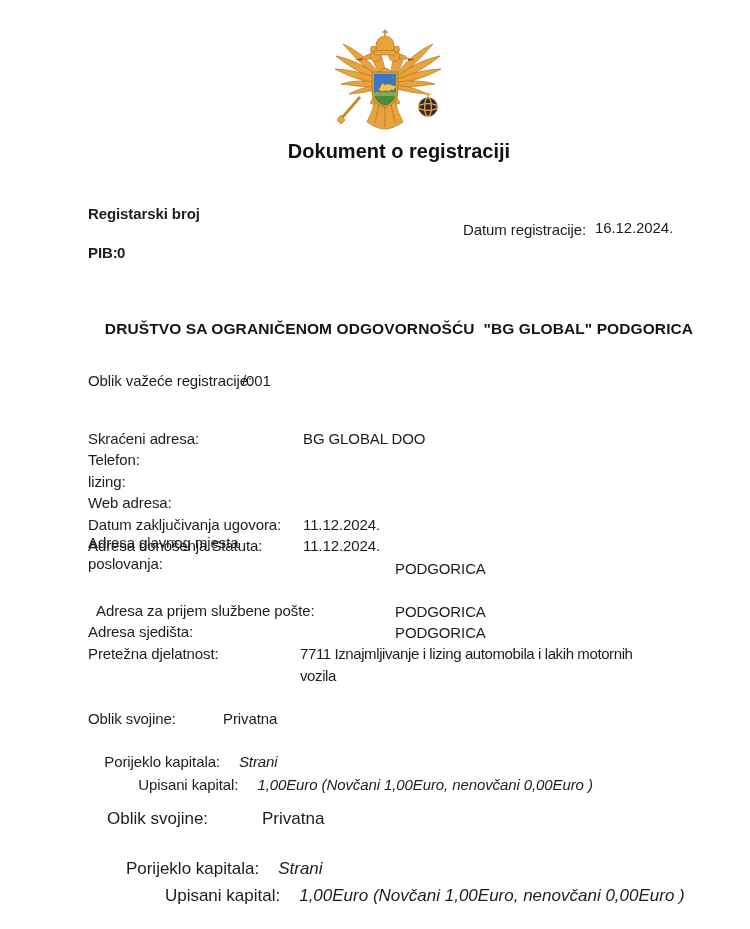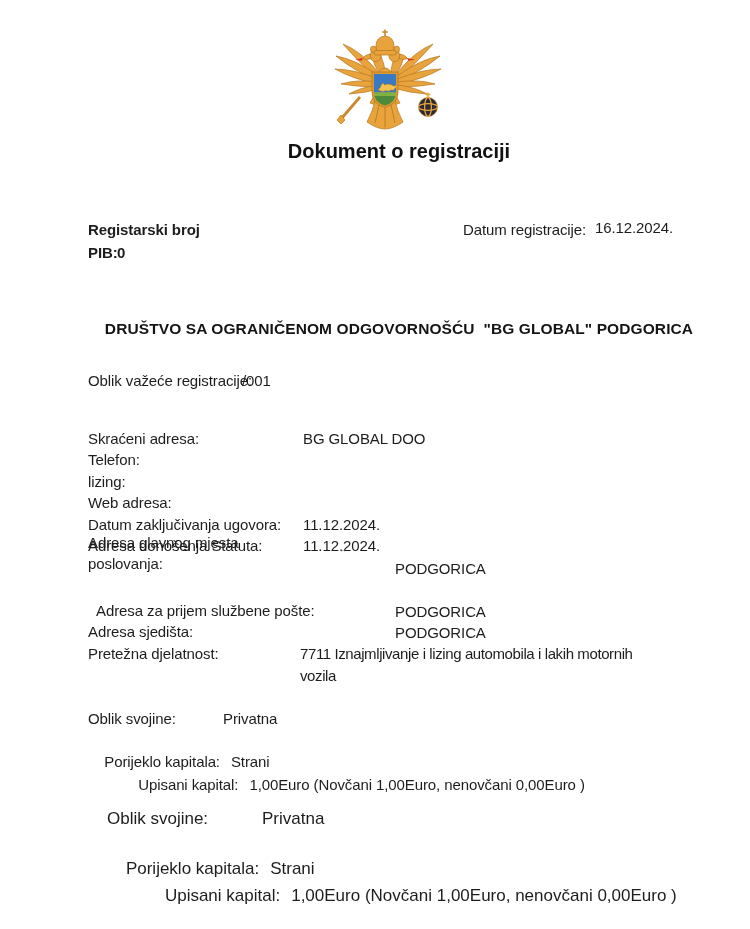--- a/index.html
+++ b/index.html
@@ -9,21 +9,21 @@
     overflow:hidden;
   }
   .t { position:absolute; font-size:15px; line-height:21px; letter-spacing:-0.1px; white-space:pre; color:#1d1d1d; }
   .b { font-weight:bold; }
   .wrap { white-space:normal; }
   .center { left:0; width:750px; text-align:center;margin-left:24px; }
   .title { font-size:20px; line-height:24px; font-weight:bold; color:#111; letter-spacing:0; }
   .heading { font-size:15.5px; font-weight:bold; letter-spacing:0.1px; color:#141414; }
   .big { font-size:17px; line-height:23px; letter-spacing:0; }
   .inline-gap { margin-left:8px; }
-  .sp { margin-left:11px; }
+  .sp { margin-left:19px;font-style:italic; }
   svg .ol { stroke:#B5761B; stroke-width:0.7; stroke-linejoin:round; }
 </style>
 </head>
 <body>
 
 <div class="page">
 
   <svg viewBox="0 0 110 105" style="position:absolute;left:333px;top:27px;width:110px;height:105px;">
     <g class="ol">
 
@@ -101,21 +101,21 @@
           <rect x="41" y="65.5" width="22" height="3.5" fill="#7FB341"></rect>
           <rect x="41" y="69" width="22" height="10" fill="#4C8B3B"></rect>
           <path d="M45,62 l2,-1 .5,-2 1.5,-2 q1,-1.5 2,-.5 l.5,1.5 q3,-1.5 6.5,-.5 l3,1.5 1.5,-1 q1.5,1 .5,2.5 l-1.5,1.5 -1,1.5 -1.5,-.5 -2,.5 -1.5,1 -1.5,-.8 -2.5,.3 -2,.8 -1.5,-1 -1.5,.2 Z" fill="#F2C14E" stroke="#8A5A10" stroke-width="0.4"></path>
         </g>
       </g>
     </g>
   </svg>
 
   <div class="t center title" style="top:139px">Dokument o registraciji</div>
 
-  <span class="t b" style="left:88px; top:219px">Registarski broj</span>
+  <span class="t b" style="left:88px; top:203px">Registarski broj</span>
   <span class="t b" style="left:88px; top:242px">PIB:</span>
   <span class="t b" style="left:117px; top:242px">0</span>
   <span class="t" style="left:463px; top:219px">Datum registracije:</span>
   <span class="t" style="left:595px; top:217px">16.12.2024.</span>
 
   <div class="t center heading" style="top:318px">DRUŠTVO SA OGRANIČENOM ODGOVORNOŠĆU  "BG GLOBAL" PODGORICA</div>
 
   <span class="t" style="left:88px; top:370px">Oblik važeće registracije:</span>
   <span class="t" style="left:242px; top:370px">/001</span>
 

